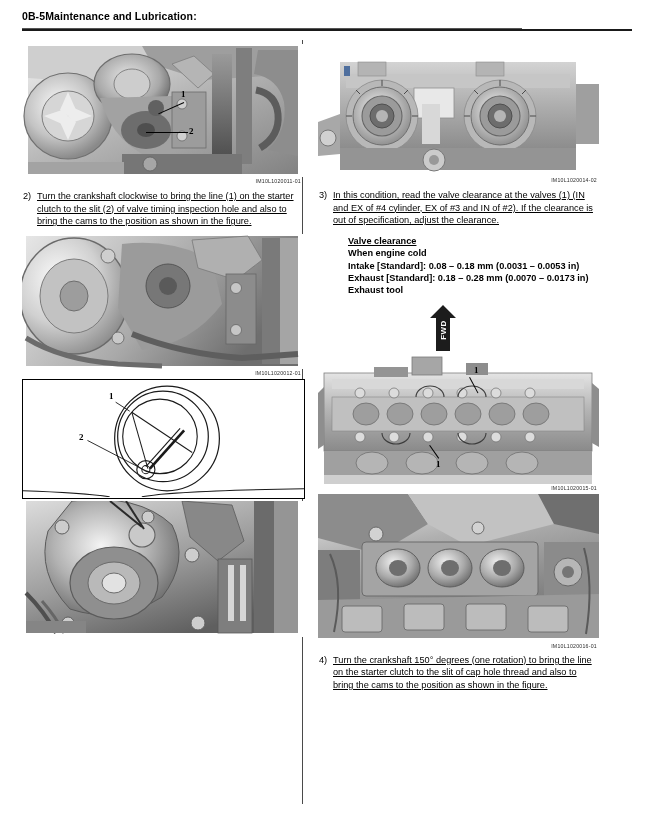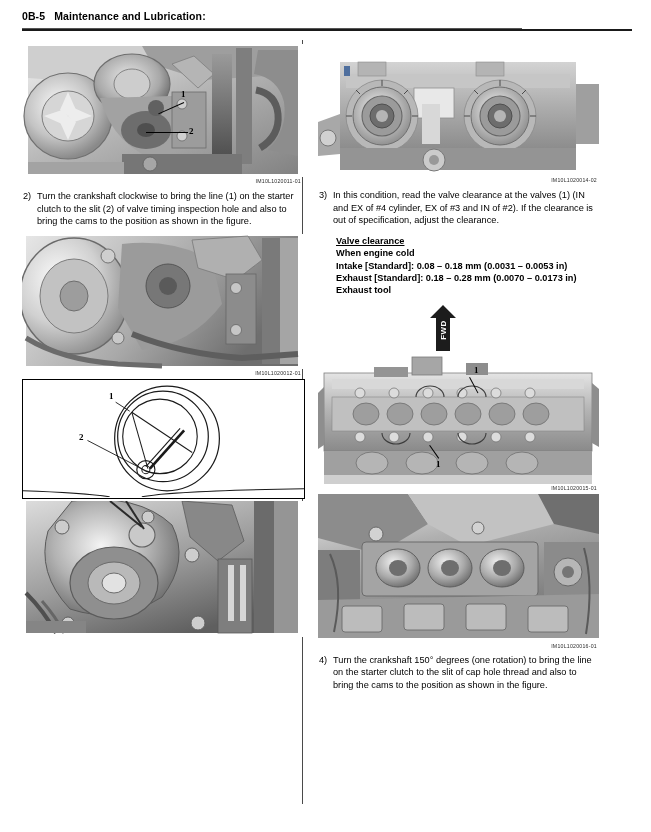--- a/index.html
+++ b/index.html
@@ -26,21 +26,21 @@
     width: 610px;
     height: 22px;
   }
   .header-text {
     font-size: 10.5px;
     font-weight: bold;
     color: #000;
     letter-spacing: 0.1px;
     white-space: nowrap;
   }
-  .header-code { margin-right: 9px; }
+  .header-code { }
   .header-rule {
     position: absolute;
     left: 0;
     top: 19px;
     width: 610px;
     height: 2px;
     background: #1a1a1a;
   }
   .header-rule-thin {
     position: absolute;
@@ -96,28 +96,28 @@
     color: #000;
     margin-top: 5px;
     margin-bottom: 6px;
   }
   .step-num {
     flex: 0 0 auto;
     width: 15px;
     padding-left: 1px;
     box-sizing: border-box;
   }
-  .step-body { flex: 1 1 auto; }
+  .step-body { flex: 1 1 auto; text-decoration: underline; }
 
   .spec-block {
     font-size: 9.2px;
     line-height: 12.4px;
     font-weight: bold;
     color: #000;
-    margin-left: 18px;
+    margin-left: 30px;
     margin-top: 8px;
   }
   .spec-title {
     text-decoration: underline;
     display: inline-block;
     margin-bottom: 0px;
   }
   .spec-line { display: block; }
   .spec-gap { height: 9px; }
 

